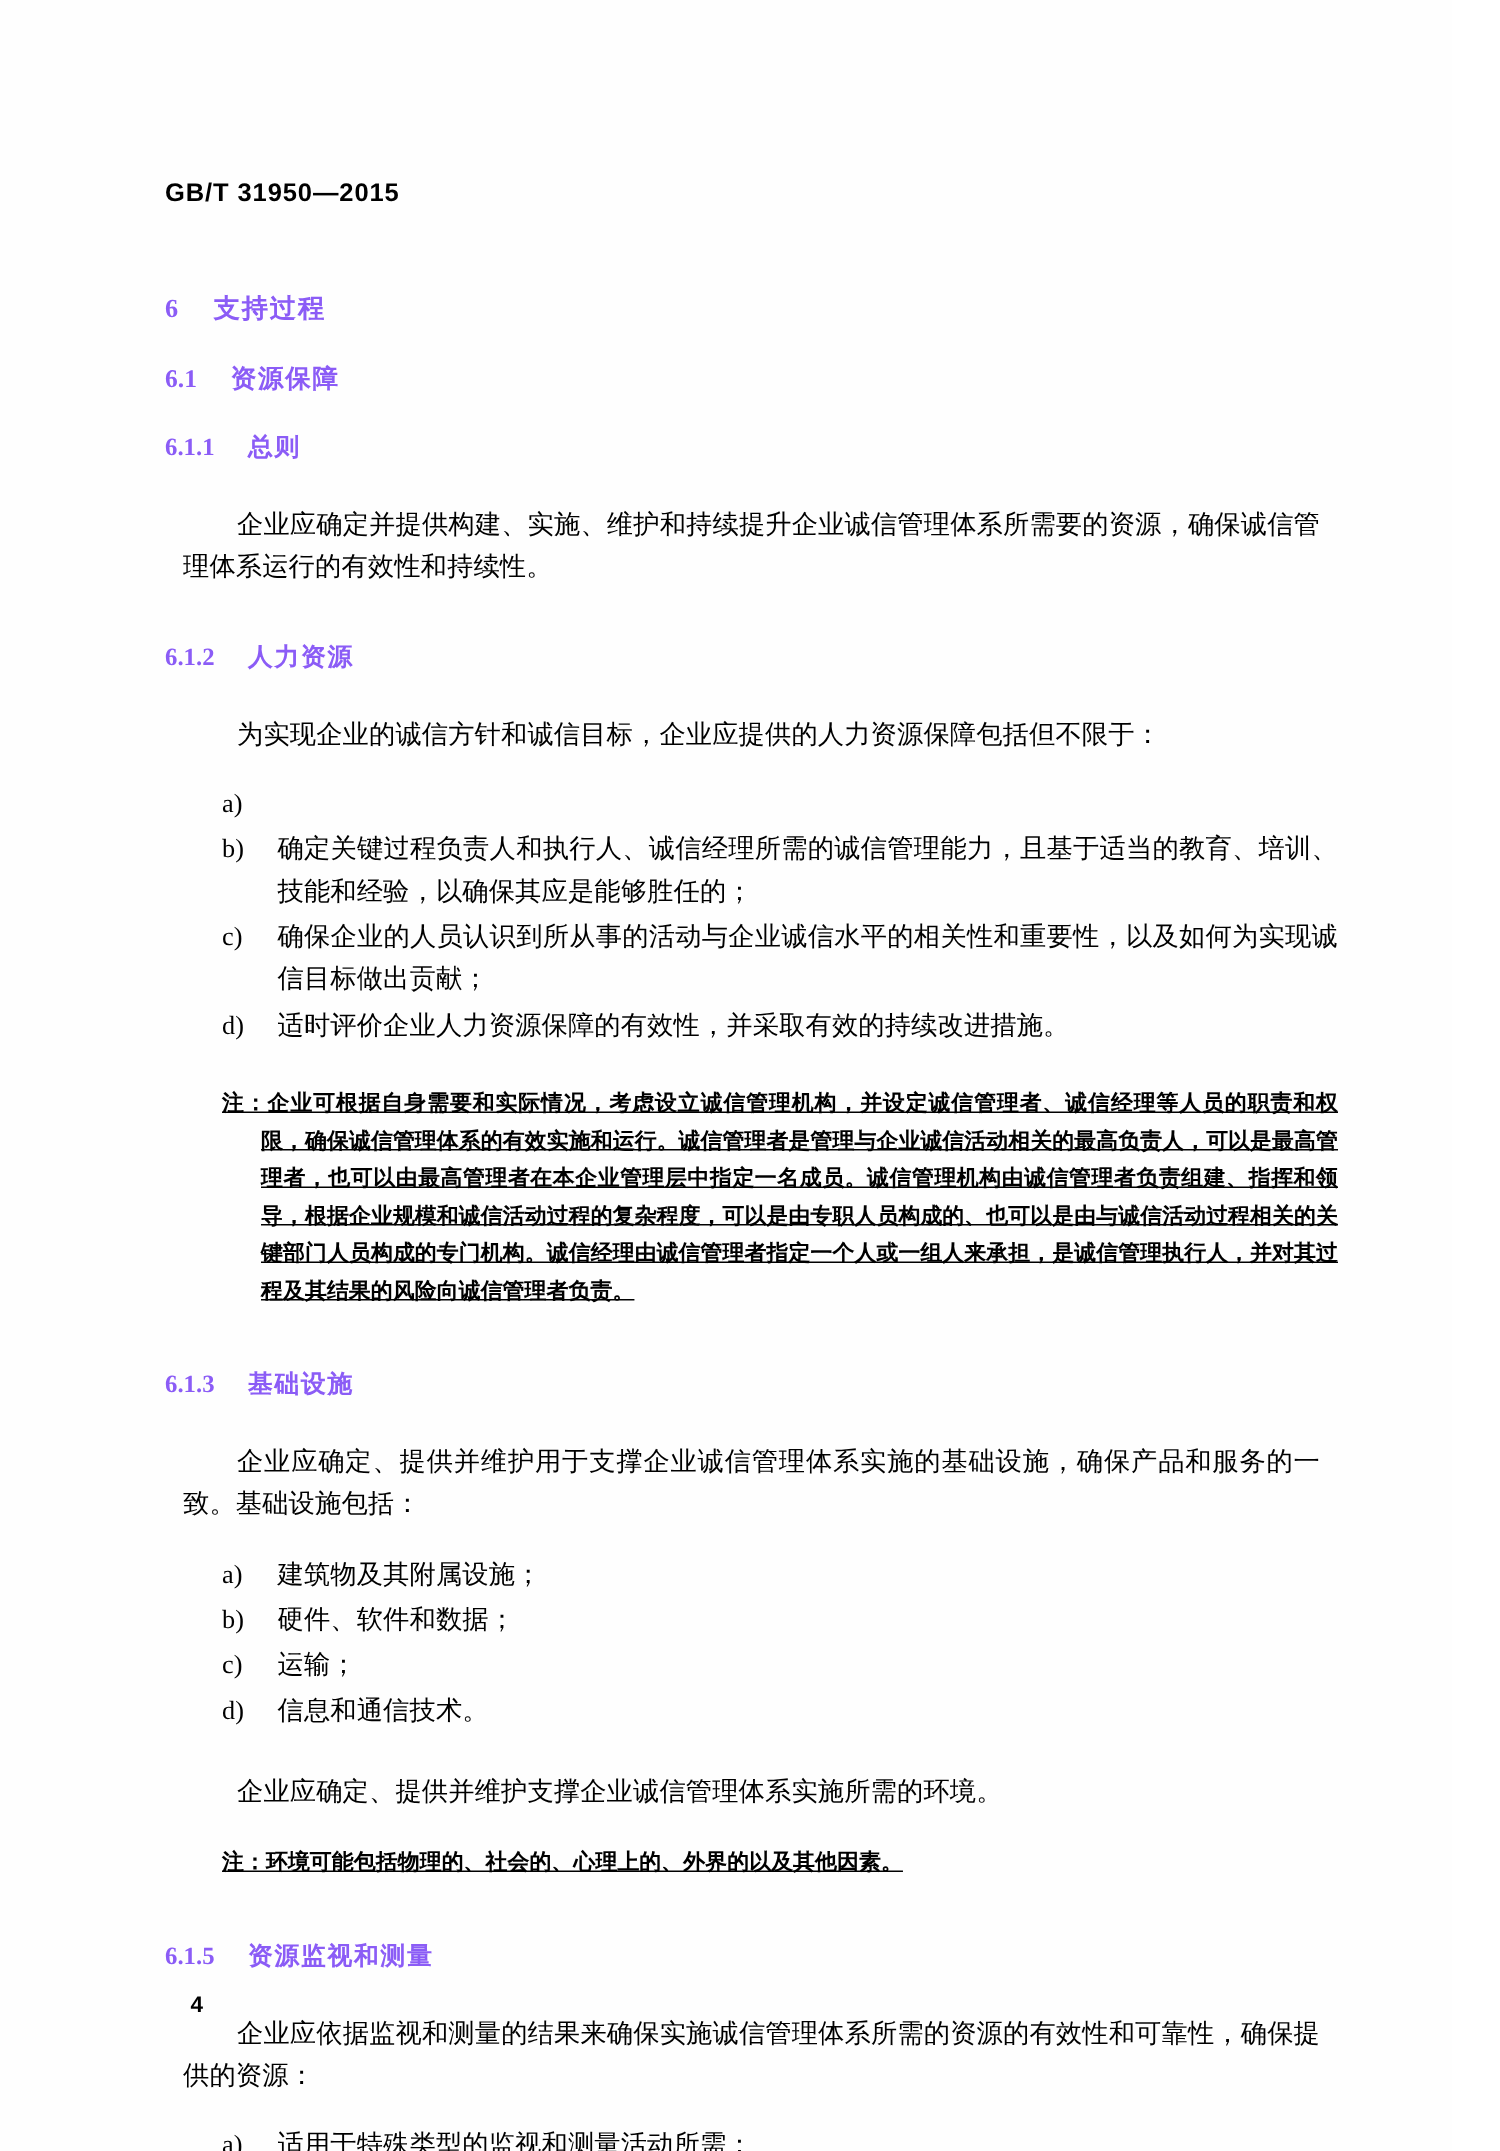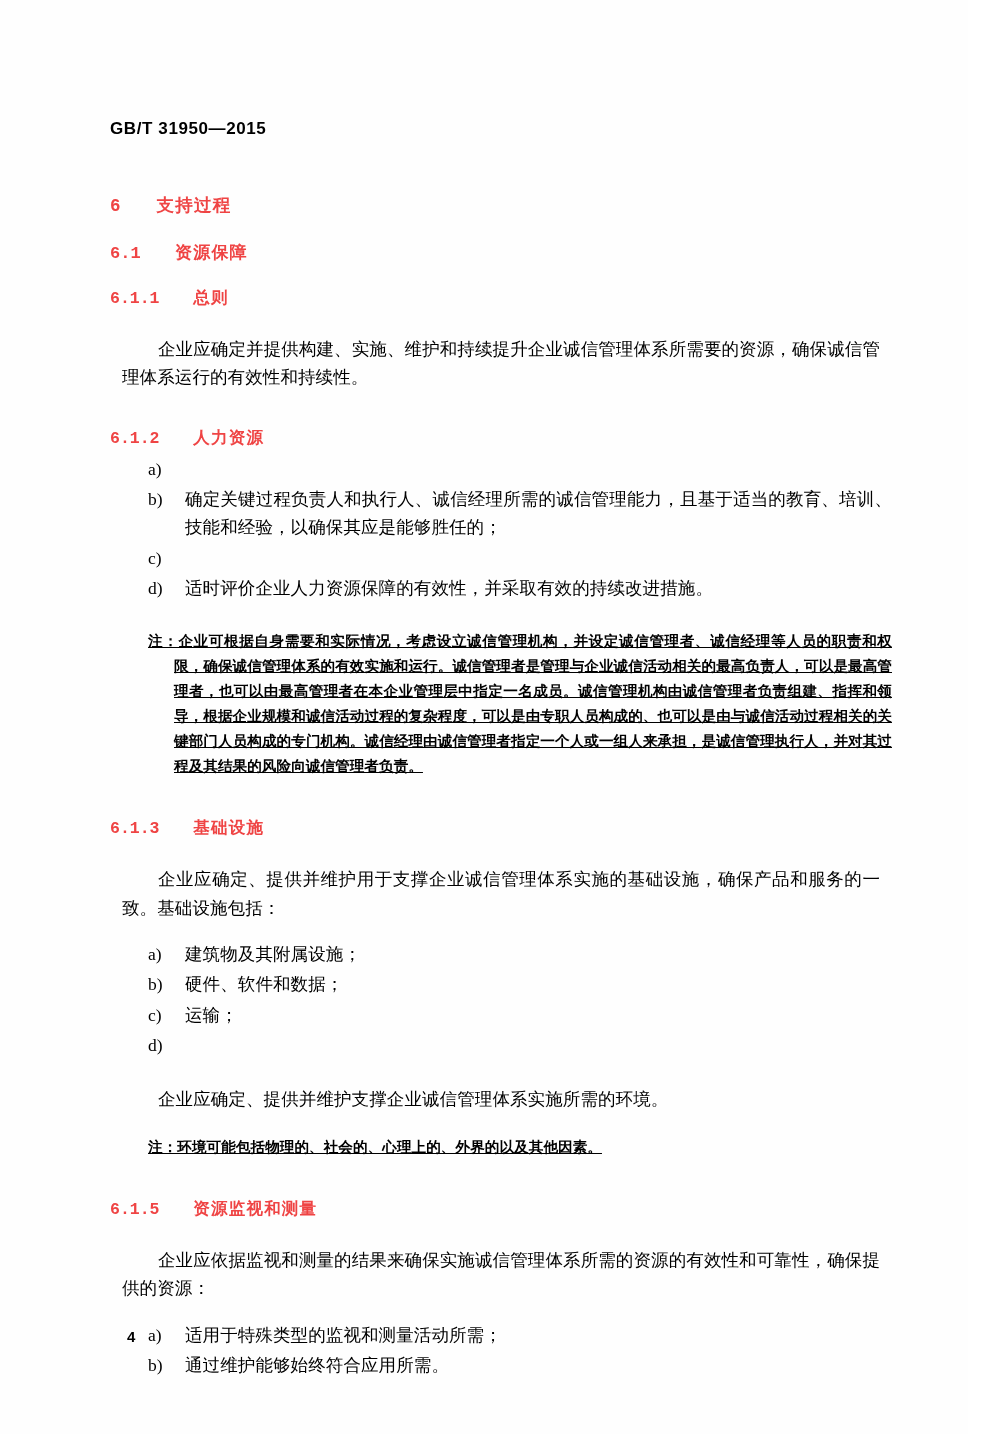--- a/index.html
+++ b/index.html
@@ -35,23 +35,23 @@
   }
   
   .column {
     position: absolute;
     left: 110px;
     top: 185px;
     width: 782px;
   }
   
   .h-clause, .h-sub, .h-subsub {
-    font-family: Liberation Mono, monospace;
-    font-weight: bold;
-    color: #ef4444;
+    font-family: Liberation Serif, serif;
+    font-weight: bold;
+    color: #8b5cf6;
   }
   .h-clause {
     font-size: 17.5px;
     margin: 0 0 0 0;
     padding-top: 8px;
   }
   .h-sub {
     font-size: 17px;
     padding-top: 24px;
   }
@@ -150,31 +150,33 @@
       <span class="h-gap-2"></span>
       <span class="h-title">总则</span>
     </div>
     <p class="para indent">企业应确定并提供构建、实施、维护和持续提升企业诚信管理体系所需要的资源，确保诚信管理体系运行的有效性和持续性。</p>
 
     <div class="h-subsub">
       <span class="h-num">6.1.2</span>
       <span class="h-gap-2"></span>
       <span class="h-title">人力资源</span>
     </div>
+    <p class="para indent">为实现企业的诚信方针和诚信目标，企业应提供的人力资源保障包括但不限于：</p>
 
     <div class="list">
       <div class="li">
         <span class="li-marker">a)</span>
       </div>
       <div class="li">
         <span class="li-marker">b)</span>
         <span class="li-text">确定关键过程负责人和执行人、诚信经理所需的诚信管理能力，且基于适当的教育、培训、技能和经验，以确保其应是能够胜任的；</span>
       </div>
       <div class="li">
         <span class="li-marker">c)</span>
+        <span class="li-text">确保企业的人员认识到所从事的活动与企业诚信水平的相关性和重要性，以及如何为实现诚信目标做出贡献；</span>
       </div>
       <div class="li">
         <span class="li-marker">d)</span>
         <span class="li-text">适时评价企业人力资源保障的有效性，并采取有效的持续改进措施。</span>
       </div>
     </div>
 
     <p class="note">注：企业可根据自身需要和实际情况，考虑设立诚信管理机构，并设定诚信管理者、诚信经理等人员的职责和权限，确保诚信管理体系的有效实施和运行。诚信管理者是管理与企业诚信活动相关的最高负责人，可以是最高管理者，也可以由最高管理者在本企业管理层中指定一名成员。诚信管理机构由诚信管理者负责组建、指挥和领导，根据企业规模和诚信活动过程的复杂程度，可以是由专职人员构成的、也可以是由与诚信活动过程相关的关键部门人员构成的专门机构。诚信经理由诚信管理者指定一个人或一组人来承担，是诚信管理执行人，并对其过程及其结果的风险向诚信管理者负责。</p>
 
     <div class="h-subsub">
@@ -192,20 +194,21 @@
       <div class="li">
         <span class="li-marker">b)</span>
         <span class="li-text">硬件、软件和数据；</span>
       </div>
       <div class="li">
         <span class="li-marker">c)</span>
         <span class="li-text">运输；</span>
       </div>
       <div class="li">
         <span class="li-marker">d)</span>
+        <span class="li-text">信息和通信技术。</span>
       </div>
     </div>
 
     <p class="para indent">企业应确定、提供并维护支撑企业诚信管理体系实施所需的环境。</p>
     <p class="note single">注：环境可能包括物理的、社会的、心理上的、外界的以及其他因素。</p>
 
     <div class="h-subsub">
       <span class="h-num">6.1.5</span>
       <span class="h-gap-2"></span>
       <span class="h-title">资源监视和测量</span>

